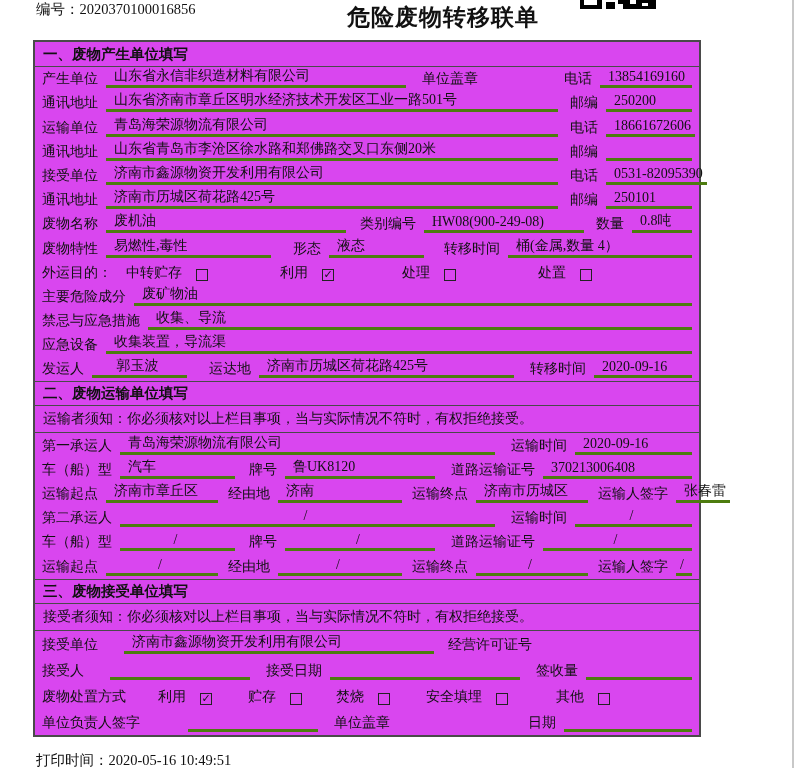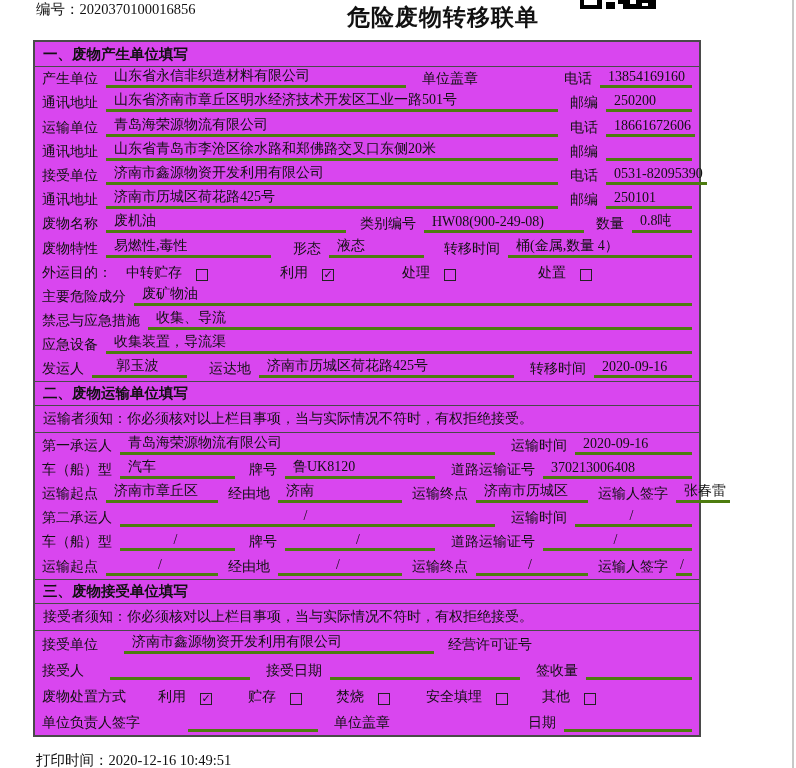--- a/index.html
+++ b/index.html
@@ -242,31 +242,31 @@
     <div class="row row3">
       <span class="lb">废物处置方式</span>
       <span class="lb" style="margin-left:24px">利用</span>
       <span class="cb"><span>✓</span></span>
       <span class="lb" style="margin-left:36px">贮存</span>
       <span class="cb"><span></span></span>
       <span class="lb" style="margin-left:34px">焚烧</span>
       <span class="cb"><span></span></span>
       <span class="lb" style="margin-left:36px">安全填埋</span>
       <span class="cb"><span></span></span>
-      <span class="lb" style="margin-left:34px">其他</span>
+      <span class="lb" style="margin-left:48px">其他</span>
       <span class="cb"><span></span></span>
     </div>
 
     <div class="row row3">
       <span class="lb">单位负责人签字</span>
       <span class="uv" style="width:130px;margin-left:40px"></span>
       <span class="lb" style="margin-left:16px">单位盖章</span>
       <span class="lb" style="margin-left:130px">日期</span>
       <span class="uv fx"></span>
     </div>
 
   </div>
 
   <div class="print-time">
-    <span>打印时间：</span><span>2020-12-16 10:49:51</span>
+    <span>打印时间：</span><span>2020-05-16 10:49:51</span>
   </div>
 
 </div>
 
 </body></html>

